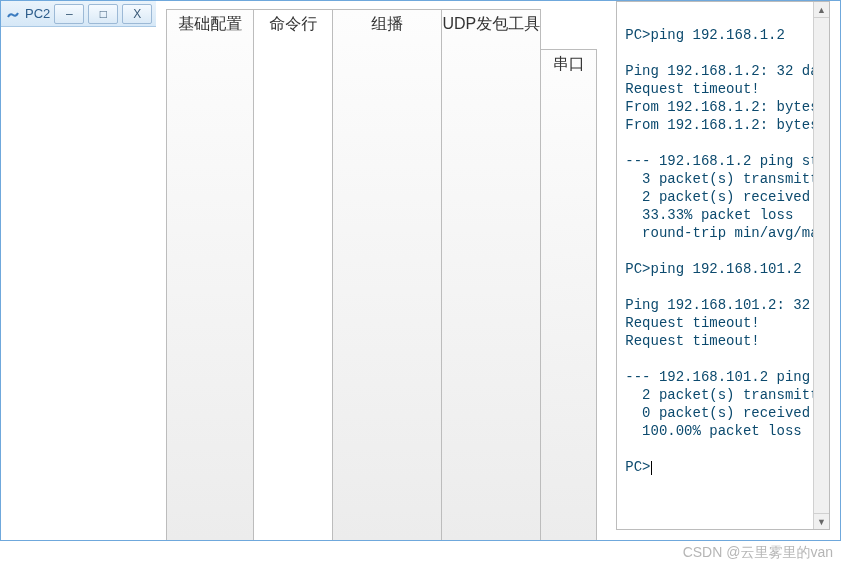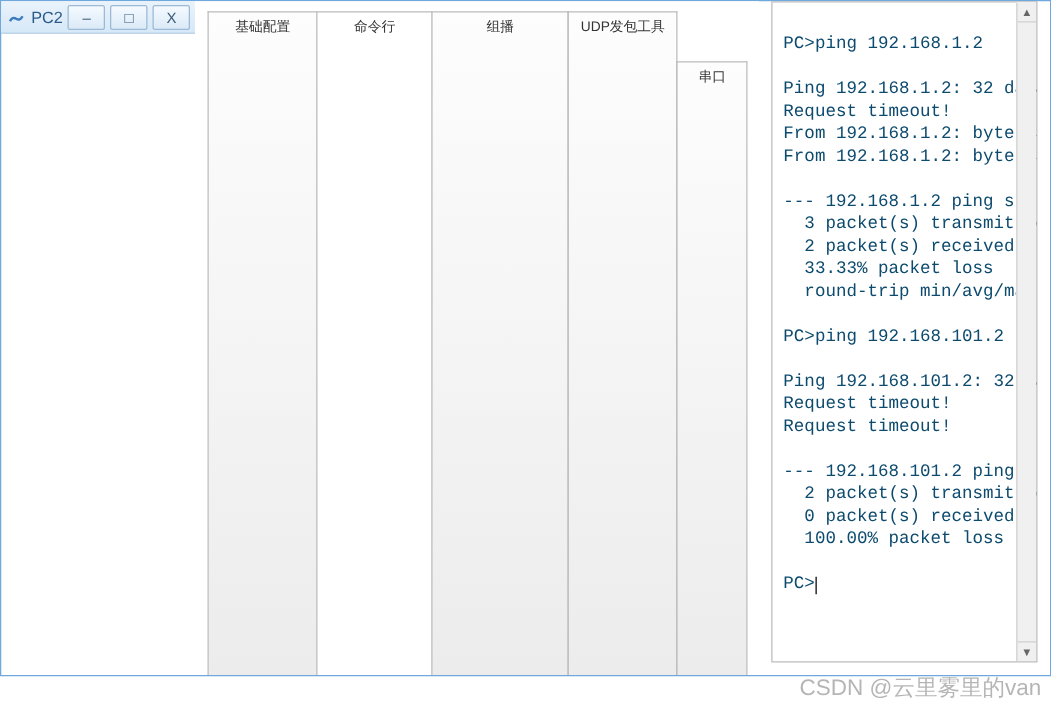--- a/index.html
+++ b/index.html
@@ -51,31 +51,31 @@
   .tabs {
     display: flex;
     padding: 8px 10px 0 10px;
     gap: 0;
     background: #fff;
   }
   .tab {
     border: 1px solid #bcbcbc;
     border-bottom: none;
     padding: 4px 0;
-    font-size: 11px;
+    font-size: 16px;
     text-align: center;
     background: linear-gradient(#fdfdfd,#ececec);
     cursor: pointer;
     color: #333;
     margin-right: -1px;
   }
   .tab.w1 { width: 88px; }
-  .tab.w2 { width: 93px; }
+  .tab.w2 { width: 80px; }
   .tab.w3 { width: 110px; }
-  .tab.w4 { width: 88px; }
+  .tab.w4 { width: 100px; }
   .tab.w5 { width: 57px; margin-top: 40px; }
   .tab.active {
     background: #fff;
     position: relative;
     z-index: 2;
   }
   .terminal-wrap {
     margin: 0 10px 10px 10px;
     border: 1px solid #bcbcbc;
     flex: 1;
@@ -110,21 +110,21 @@
   .cursor {
     display: inline-block;
     width: 1px; height: 14px;
     background: #000;
     vertical-align: text-bottom;
   }
   .watermark {
     position: absolute;
     right: 8px;
     bottom: 6px;
-    font-size: 18px;
+    font-size: 14px;
     color: rgba(120,120,120,0.55);
     font-family: Arial, sans-serif;
     pointer-events: none;
   }
 </style>
 </head>
 <body>
 
 <div class="window">
   <div class="titlebar">

